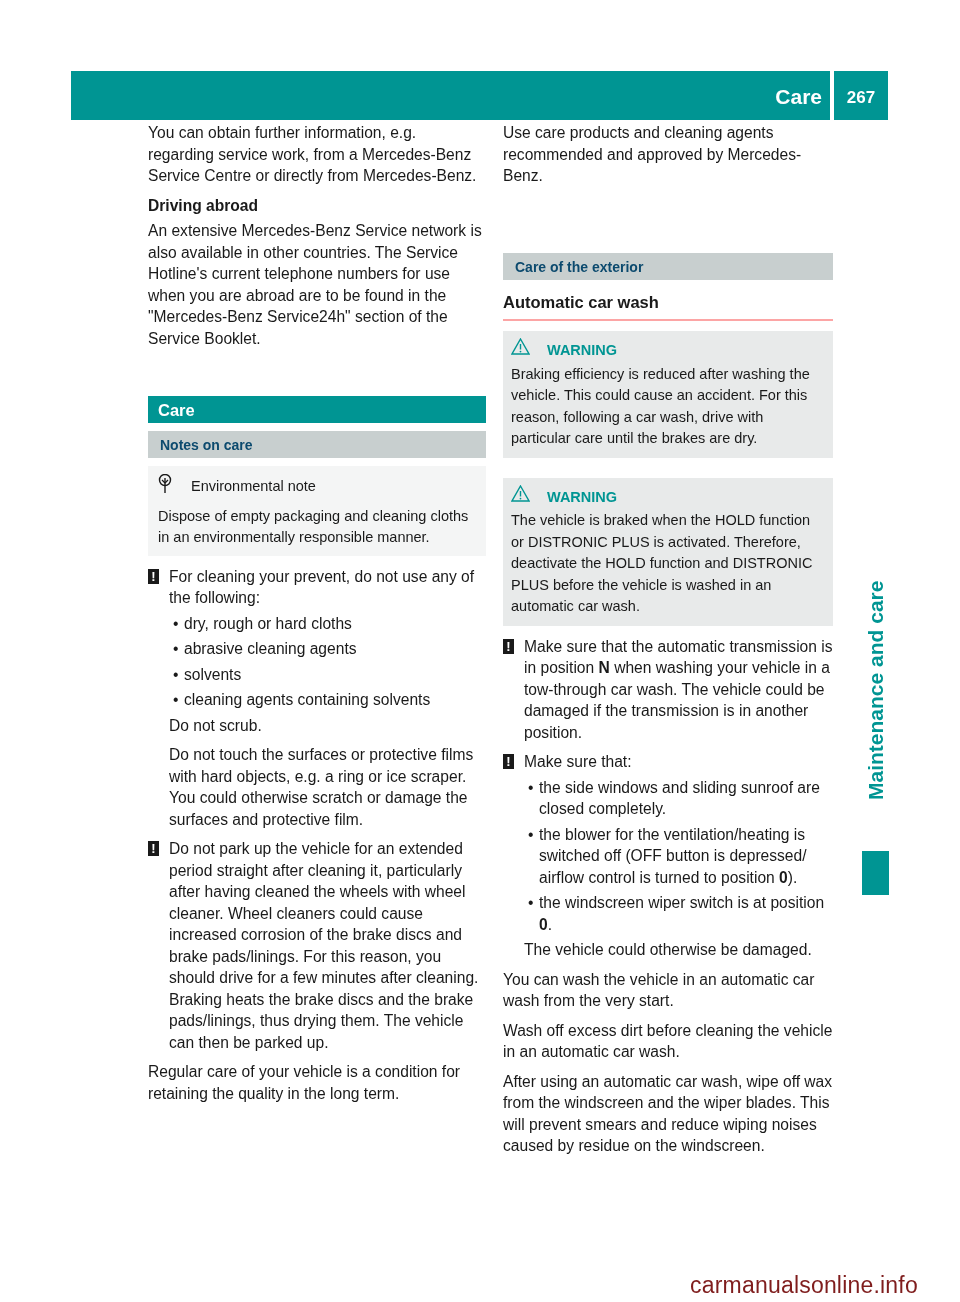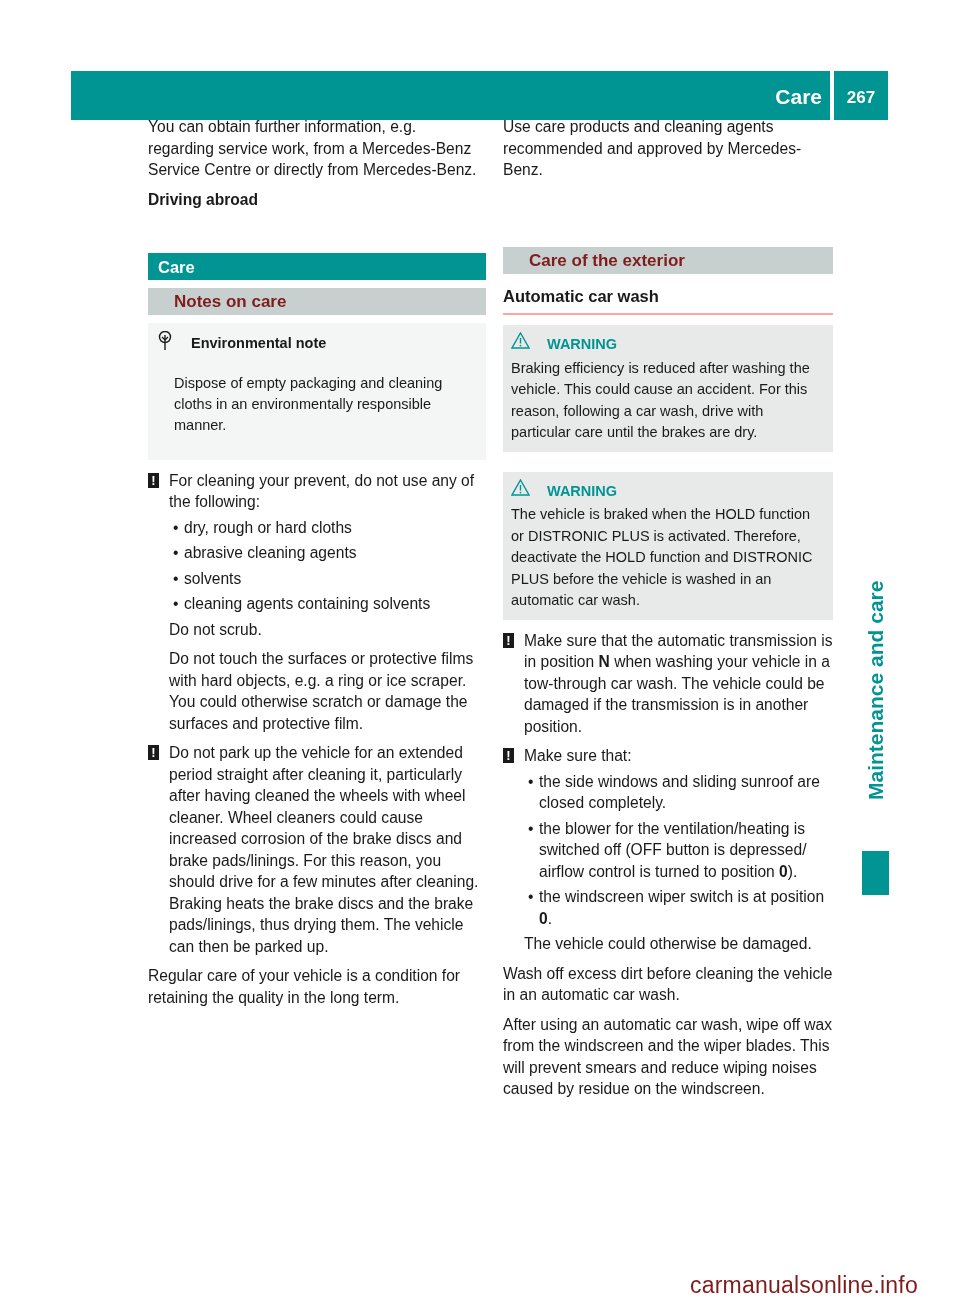--- a/index.html
+++ b/index.html
@@ -10,31 +10,31 @@
                  color: #fff; font-weight: bold; font-size: 21px; display: flex; align-items: flex-end; justify-content: flex-end;
                  padding: 0 8px 11px 0; box-sizing: border-box; }
   .topbar-num { position: absolute; left: 834px; top: 71px; width: 54px; height: 49px; background: #009593;
                 color: #fff; font-weight: bold; font-size: 17px; display: flex; align-items: flex-end; justify-content: center;
                 padding-bottom: 12px; box-sizing: border-box; }
   .side-label { position: absolute; left: 862px; top: 210px; width: 28px; height: 590px; }
   .side-label span { position: absolute; left: 0; bottom: 0; transform-origin: left bottom; transform: rotate(-90deg) translate(0, 100%);
                      white-space: nowrap; color: #009593; font-weight: bold; font-size: 21px; line-height: 28px; }
   .side-block { position: absolute; left: 862px; top: 851px; width: 27px; height: 44px; background: #009593; }
 
-  .col { position: absolute; top: 116px; width: 338px; font-size: 15.6px; line-height: 21.5px; }
+  .col { position: absolute; top: 122px; width: 338px; font-size: 15.6px; line-height: 21.5px; }
   .col-left { left: 148px; }
   .col-right { left: 503px; width: 330px; }
   p { margin: 0 0 8px 0; }
   .h-bold { font-weight: bold; margin: 8px 0 4px 0; }
   .band-teal { background: #009593; color: #fff; font-weight: bold; font-size: 16.5px; height: 27px; line-height: 28px; padding-left: 10px; }
-  .band-grey { background: #c8cfcf; color: #7f1d1d; font-weight: bold; font-size: 17px; height: 27px; line-height: 28px; padding-left: 26px; }
+  .band-grey { background: #c8cfcf; color: #0c4a6e; font-weight: bold; font-size: 14px; height: 27px; line-height: 28px; padding-left: 12px; }
   .env-box { background: #f4f5f5; padding: 8px 10px 8px 10px; }
-  .env-title { font-weight: bold; font-size: 14.5px; display: flex; align-items: center; margin-bottom: 6px; }
+  .env-title { font-weight: normal; font-size: 14.5px; display: flex; align-items: center; margin-bottom: 6px; }
   .env-title .ico { width: 18px; margin-right: 15px; }
-  .env-box p { font-size: 14.5px; line-height: 21px; margin: 16px; }
+  .env-box p { font-size: 14.5px; line-height: 21px; margin: 0; }
   .warn-box { background: #e8eaea; padding: 7px 10px 8px 8px; font-size: 14.5px; line-height: 21.5px; }
   .warn-head { color: #009593; font-weight: bold; display: flex; align-items: flex-end; margin-bottom: 2px; }
   .warn-head .ico { width: 20px; margin-right: 16px; }
   .note { position: relative; padding-left: 21px; margin-bottom: 8px; }
   .note .mark { position: absolute; left: 0; top: 3px; width: 11px; height: 15px; background: #1a1a1a; color: #fff; font-weight: bold;
                 font-size: 13px; line-height: 15px; text-align: center; }
   ul.bul { list-style: none; margin: 4px 0 4px 0; padding: 0; }
   ul.bul li { position: relative; padding-left: 15px; margin-bottom: 4px; }
   ul.bul li::before { content: "•"; position: absolute; left: 4px; top: 0; }
   .subhead { font-weight: bold; font-size: 16.5px; padding-bottom: 6px; border-bottom: 2px solid #fca5a5; margin-bottom: 10px; }
@@ -49,20 +49,21 @@
 <div class="topbar-num">267</div>
 
 <div class="side-label">
   <span>Maintenance and care</span>
 </div>
 <div class="side-block"></div>
 
 <div class="col col-left">
   <p>You can obtain further information, e.g. regarding service work, from a Mercedes-Benz Service Centre or directly from Mercedes-Benz.</p>
   <div class="h-bold">Driving abroad</div>
+  <p>An extensive Mercedes-Benz Service network is also available in other countries. The Service Hotline's current telephone numbers for use when you are abroad are to be found in the "Mercedes-Benz Service24h" section of the Service Booklet.</p>
 
   <div style="height:39px"></div>
   <div class="band-teal">Care</div>
   <div style="height:8px"></div>
   <div class="band-grey">Notes on care</div>
   <div style="height:8px"></div>
 
   <div class="env-box">
     <div class="env-title">
       <span class="ico">
@@ -146,17 +147,18 @@
     <span class="mark">!</span>
     <div>Make sure that:</div>
     <ul class="bul">
       <li><span>the side windows and sliding sunroof are closed completely.</span><b></b><span></span></li>
       <li><span>the blower for the ventilation/heating is switched off (OFF button is depressed/ airflow control is turned to position </span><b>0</b><span>).</span></li>
       <li><span>the windscreen wiper switch is at position </span><b>0</b><span>.</span></li>
     </ul>
     <p>The vehicle could otherwise be damaged.</p>
   </div>
 
+  <p>You can wash the vehicle in an automatic car wash from the very start.</p>
   <p>Wash off excess dirt before cleaning the vehicle in an automatic car wash.</p>
   <p>After using an automatic car wash, wipe off wax from the windscreen and the wiper blades. This will prevent smears and reduce wiping noises caused by residue on the windscreen.</p>
 </div>
 
 <div class="watermark">carmanualsonline.info</div>
 
 </body></html>

